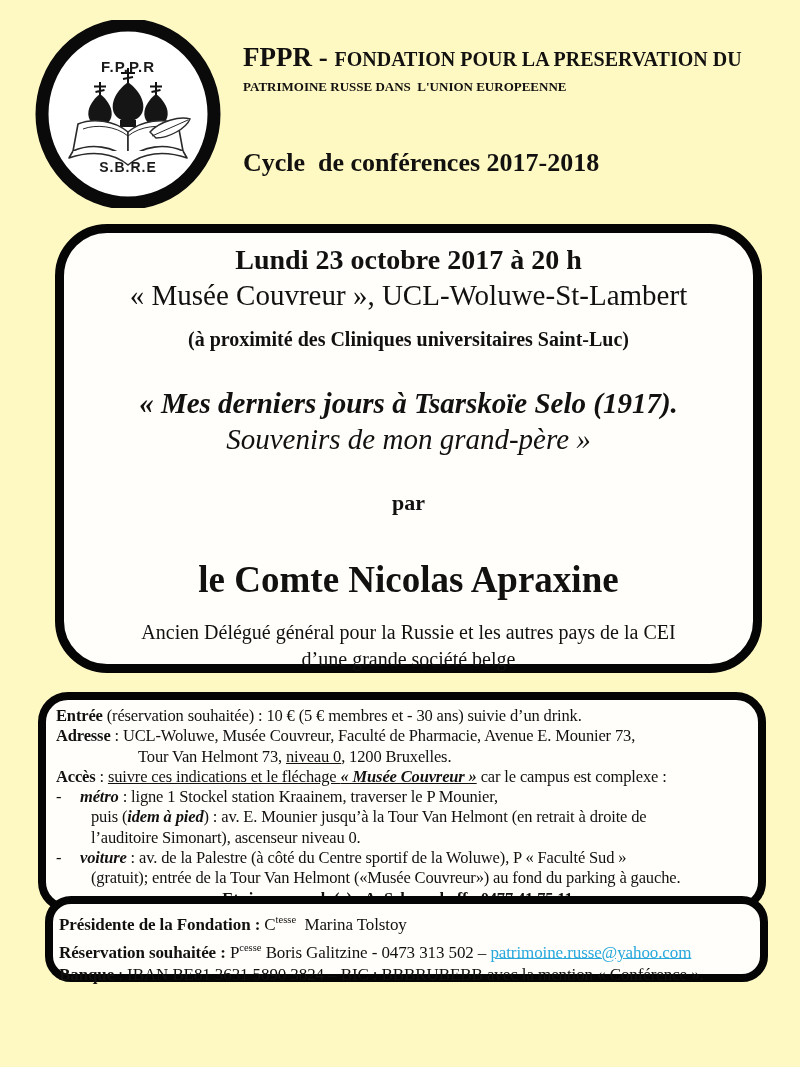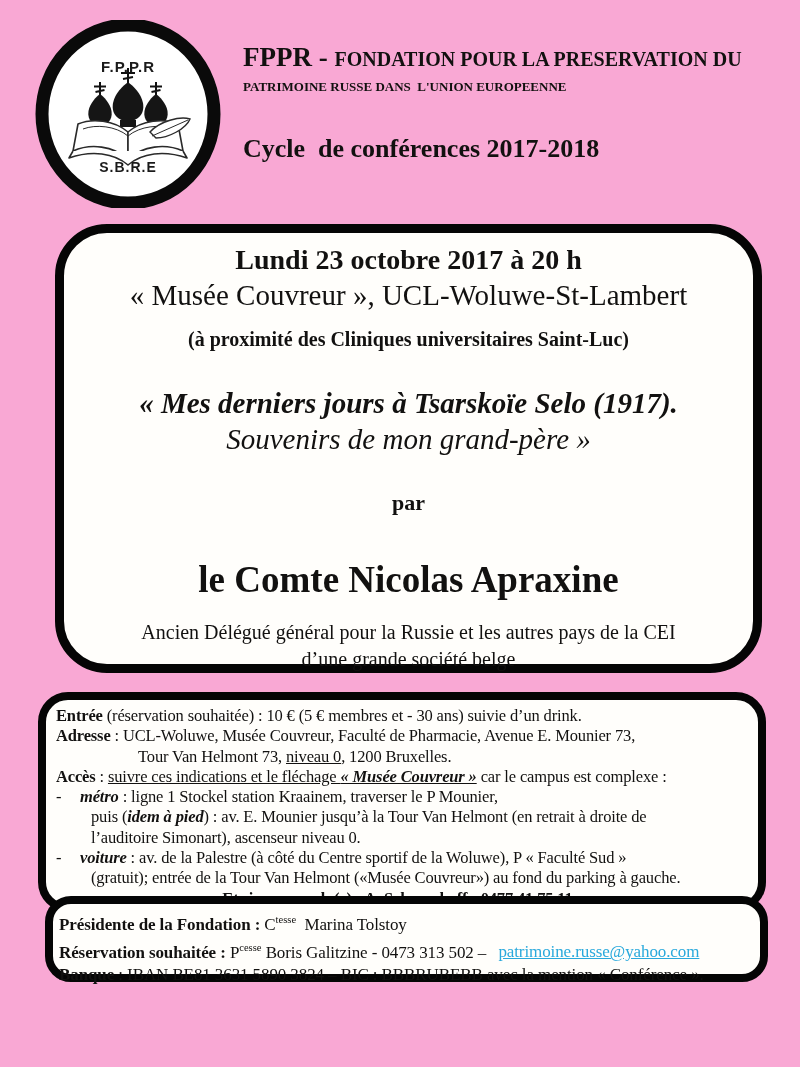--- a/index.html
+++ b/index.html
@@ -1,30 +1,30 @@
 <!DOCTYPE html>
 <html><head>
 <meta charset="utf-8">
 <style>
   html,body{margin:0;padding:0;}
   .page{
     position:relative;
     width:800px;height:1067px;
-    background:#f9a8d4;
+    background:#fef9c3;
     font-family:"Liberation Serif","DejaVu Serif",serif;
     color:#121110;
     overflow:hidden;
   }
   
   .logo-wrap{position:absolute;left:34px;top:20px;width:188px;height:188px;}
   .header-text{position:absolute;left:243px;top:44px;width:545px;}
   .org-line1{font-weight:bold;font-size:20px;line-height:27px;white-space:pre-wrap;}
   .org-abbr{font-size:27px;}
   .org-line2{font-weight:bold;font-size:13px;line-height:27px;white-space:pre-wrap;}
-  .series{font-weight:bold;font-size:26px;margin-top:34px;white-space:pre-wrap;}
+  .series{font-weight:bold;font-size:26px;margin-top:48px;white-space:pre-wrap;}
   
   .box{
     position:absolute;
     background:#fffefb;
     border:8px solid #050505;
     box-sizing:border-box;
   }
   .event-box{
     left:55px;top:224px;width:707px;height:449px;
     border-width:9px;border-radius:52px;
@@ -51,21 +51,21 @@
     padding:4px 8px 0 6px;
   }
   
   .rich-line{white-space:pre-wrap;}
   .rich-line.center{text-align:center;}
   .bullet{display:inline-block;width:24px;}
   .b{font-weight:bold;}
   .i{font-style:italic;}
   .u{text-decoration:underline;}
   .sup{vertical-align:super;font-size:0.62em;letter-spacing:0;}
-  a.link{color:#29A9DC;text-decoration:underline;cursor:pointer;margin-left:8px;}
+  a.link{color:#29A9DC;text-decoration:underline;cursor:pointer;}
   
   .logo-svg text{font-family:"Liberation Sans","DejaVu Sans",sans-serif;font-weight:bold;fill:#1a1a1a;}
 </style>
 </head>
 <body>
 
 <div class="page">
 
   <div class="logo-wrap">
     <svg class="logo-svg" width="188" height="188" viewBox="0 0 188 188">

